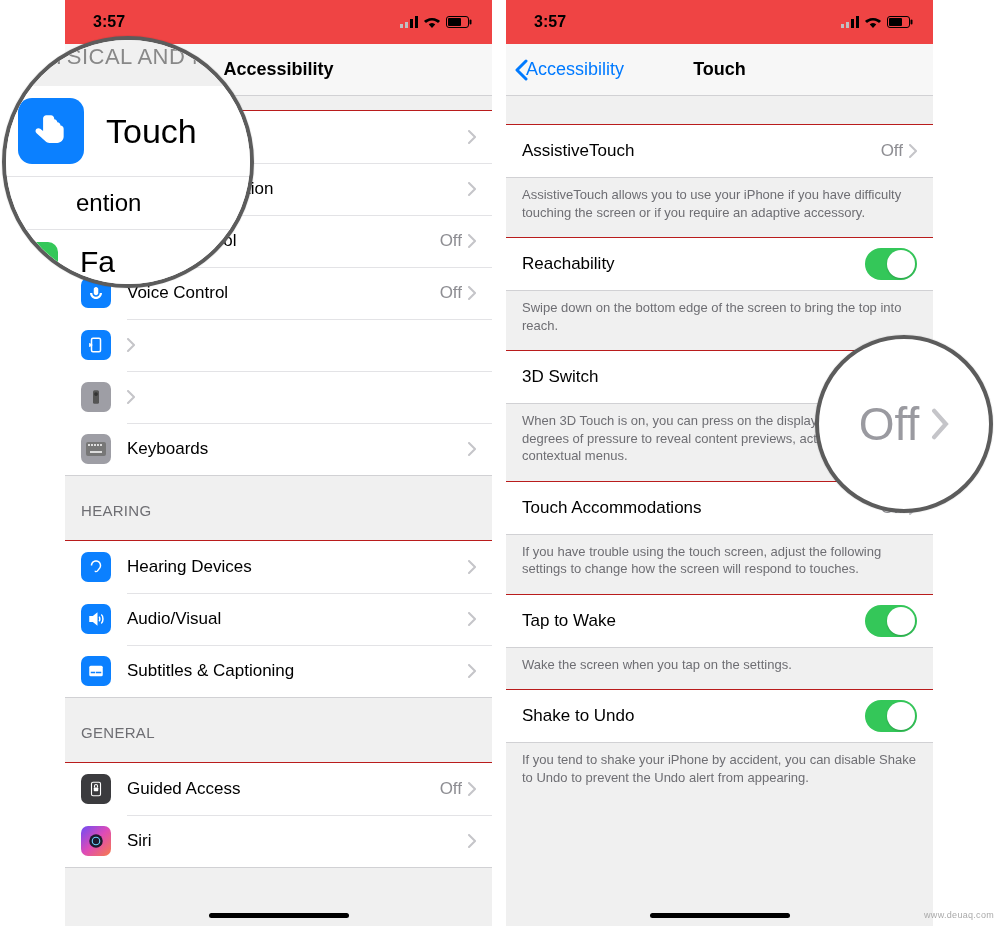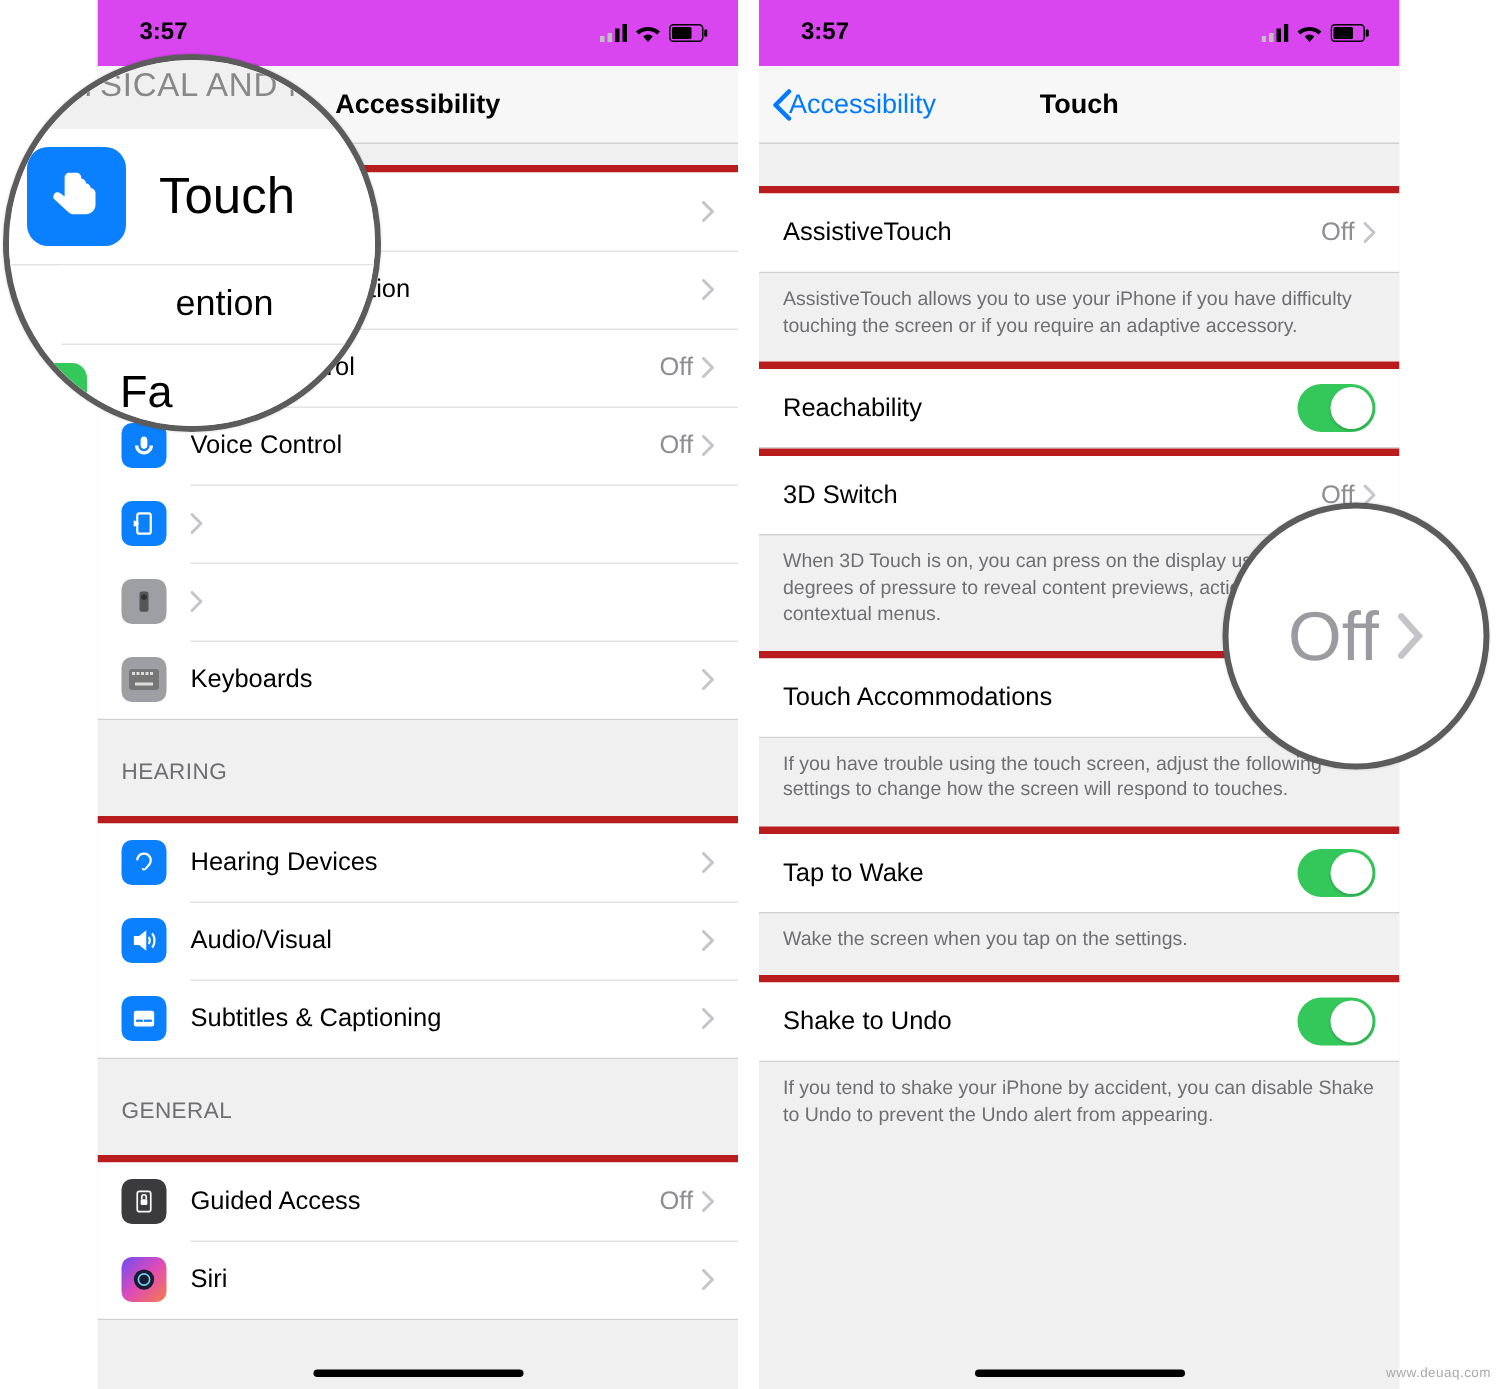--- a/index.html
+++ b/index.html
@@ -23,21 +23,21 @@
   position: relative;
   overflow: hidden;
   border-radius: 0;
 }
 .statusbar {
   height: 44px;
   display: flex;
   align-items: center;
   justify-content: space-between;
   padding: 0 20px 0 28px;
-  background: #d946ef;
+  background: #ef4444;
 }
 .time { font-size: 16px; font-weight: 600; color: #000; }
 .status-icons { display: flex; align-items: center; gap: 6px; }
 .navbar {
   height: 52px;
   background: #f7f7f7;
   display: flex;
   align-items: center;
   justify-content: center;
   position: relative;
@@ -53,21 +53,21 @@
   font-size: 18px;
 }
 .nav-back svg { margin-right: -2px; }
 .group-header {
   font-size: 15px;
   color: #6e6e73;
   letter-spacing: 0.3px;
   padding: 26px 16px 21px 16px;
   text-transform: uppercase;
 }
-.list { background: #fff; border-top: 5px solid #b91c1c; border-bottom: 1px solid #d1d1d4; }
+.list { background: #fff; border-top: 1px solid #b91c1c; border-bottom: 1px solid #d1d1d4; }
 .row {
   display: flex;
   align-items: center;
   min-height: 52px;
   padding: 8px 16px 8px 16px;
   position: relative;
   background: #fff;
 }
 .row + .row::before {
   content: "";
@@ -435,20 +435,21 @@
     <div class="footer-text">AssistiveTouch allows you to use your iPhone if you have difficulty touching the screen or if you require an adaptive accessory.</div>
 
     <div class="list">
       <div class="row noicon">
         <span class="row-label">Reachability</span>
         <span class="toggle on">
             <span class="knob"></span>
           </span>
       </div>
     </div>
+    <div class="footer-text">Swipe down on the bottom edge of the screen to bring the top into reach.</div>
 
     <div class="list">
       <div class="row noicon">
         <span class="row-label">3D Switch</span>
         <span class="row-detail">Off</span>
         <span class="chevron">
             <svg width="8" height="14" viewBox="0 0 8 14">
               <path d="M1 1l6 6-6 6" stroke="#c5c5c9" stroke-width="2" fill="none" stroke-linecap="round"></path>
             </svg>
           </span>
@@ -498,21 +499,21 @@
     <div class="lens-heading" style="white-space:nowrap; background:#f0f0f0;">PHYSICAL AND MOTOR</div>
     <div style="height:10px; background:#f0f0f0;"></div>
     <div class="lens-row">
       <span class="big-icon bg-blue">
         <svg width="38" height="38" viewBox="0 0 24 24" fill="#fff">
             <path d="M9 2c-1.1 0-2 .9-2 2v8l-1.8-1.4c-.8-.6-1.9-.5-2.5.2-.7.8-.6 2 .2 2.6l5.6 5.1c.7.6 1.6 1 2.5 1h5c2.2 0 4-1.8 4-4v-5c0-1.1-.9-2-2-2 0-1.1-.9-2-2-2 0-1.1-.9-2-2-2V4c0-1.1-.9-2-2-2H9z"></path>
           </svg>
       </span>
       <span class="big-label">Touch</span>
     </div>
-    <div class="lens-row" style="padding-left:76px;margin-left:41px;">
+    <div class="lens-row" style="padding-left:76px;">
       <span class="big-label" style="font-size:24px">ention</span>
     </div>
     <div class="lens-row">
       <span class="big-icon bg-green" style="width:40px;height:40px;border-radius:10px;">
         <svg width="22" height="22" viewBox="0 0 24 24" fill="none" stroke="#fff" stroke-width="2">
             <path d="M3 8V5a2 2 0 012-2h3M21 8V5a2 2 0 00-2-2h-3"></path>
           </svg>
       </span>
       <span class="big-label" style="font-size:30px">Fa</span>
     </div>

